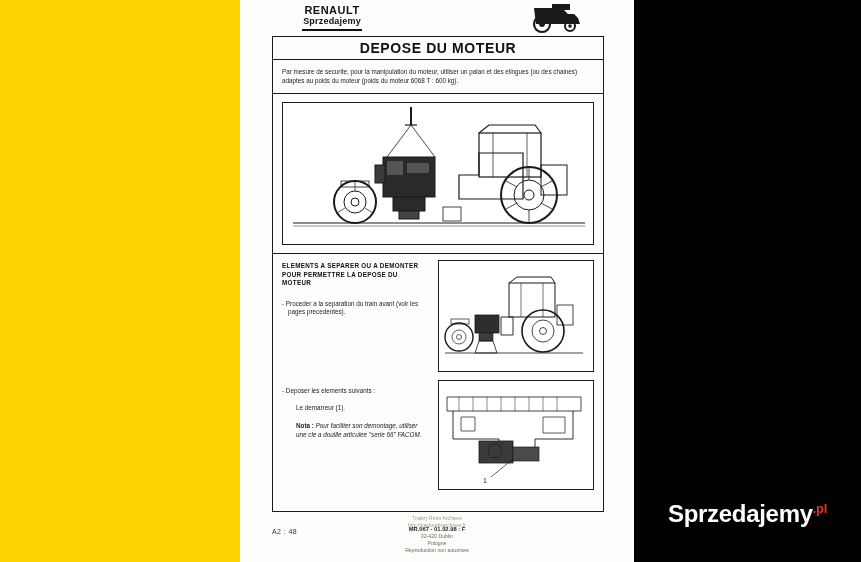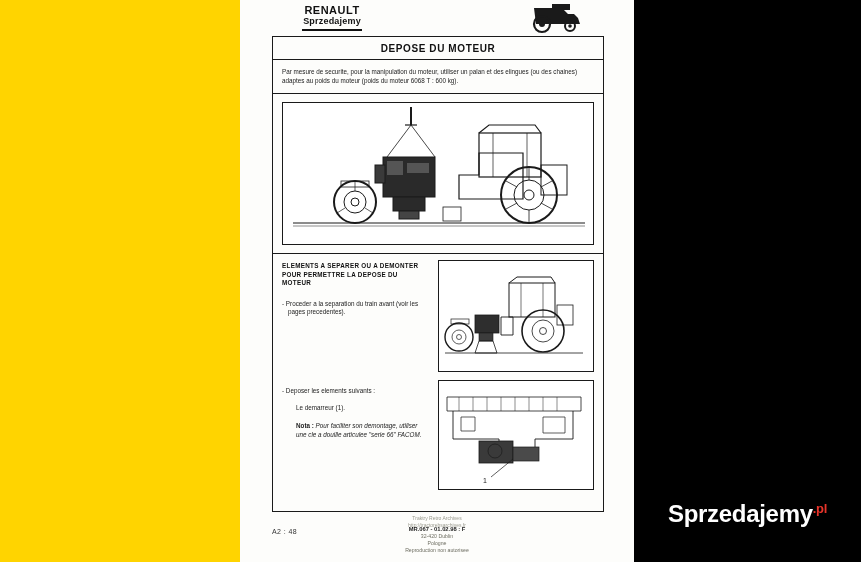--- a/index.html
+++ b/index.html
@@ -117,21 +117,21 @@
     border: 1px solid #1a1a1a;
   }
   .title-box {
     height: 22px;
     border-bottom: 1px solid #1a1a1a;
     display: flex;
     align-items: center;
     justify-content: center;
   }
   .title-box .title-text {
-    font-size: 10px;
+    font-size: 14px;
     font-weight: bold;
     letter-spacing: 0.6px;
     color: #111;
   }
   .intro-box {
     border-bottom: 1px solid #1a1a1a;
     padding: 8px 9px 8px 9px;
   }
   .intro-box p {
     margin: 0;

